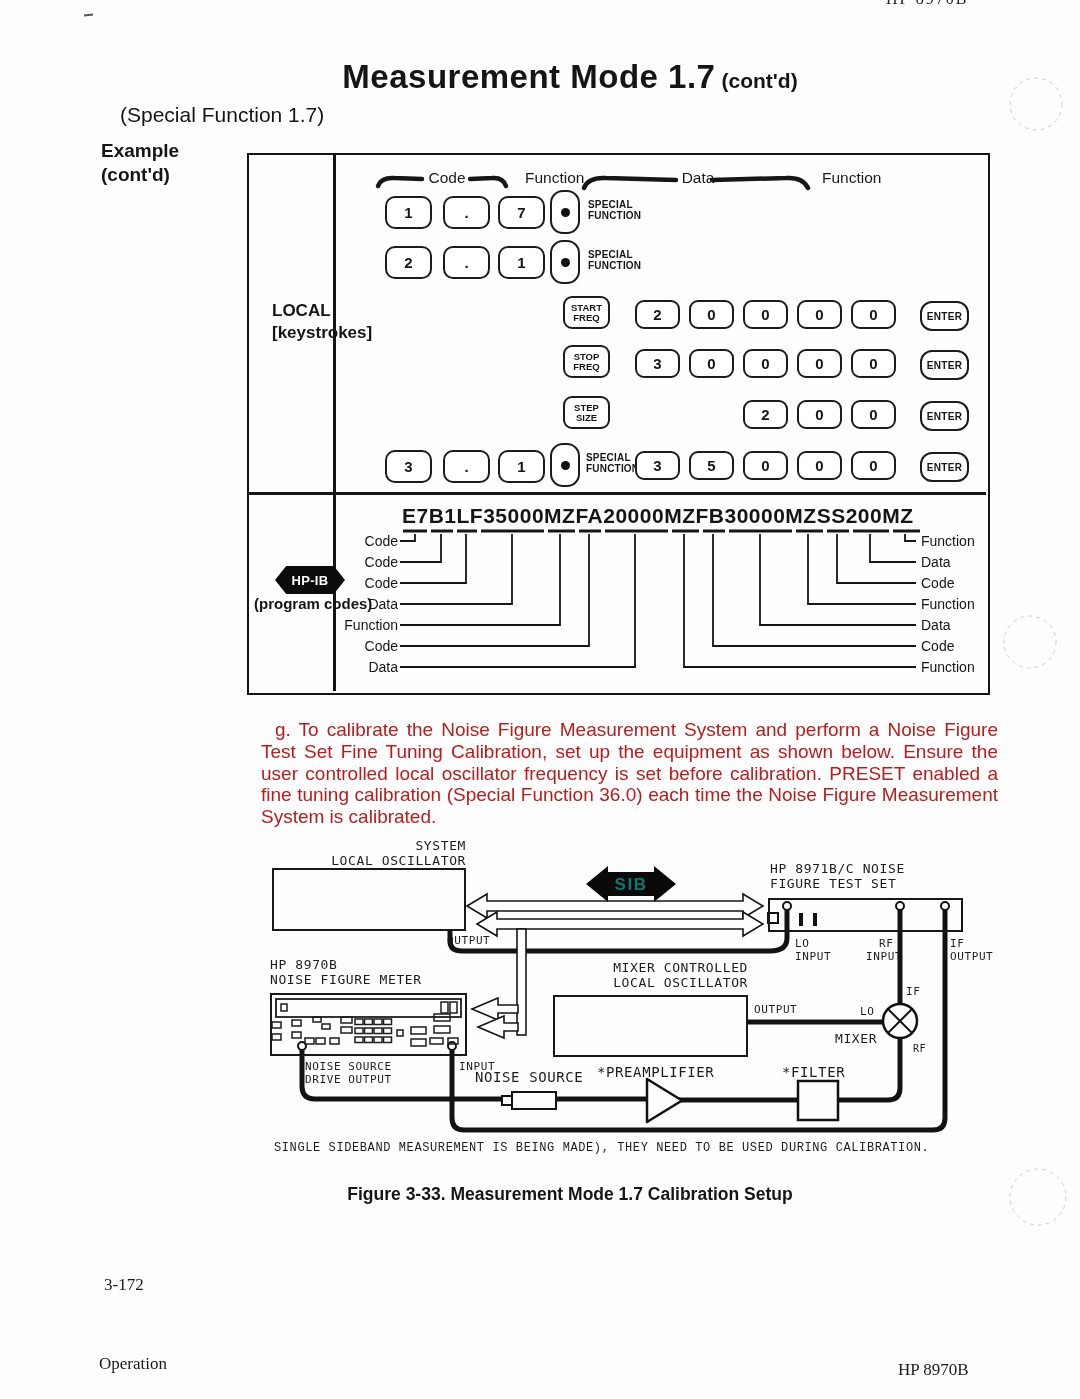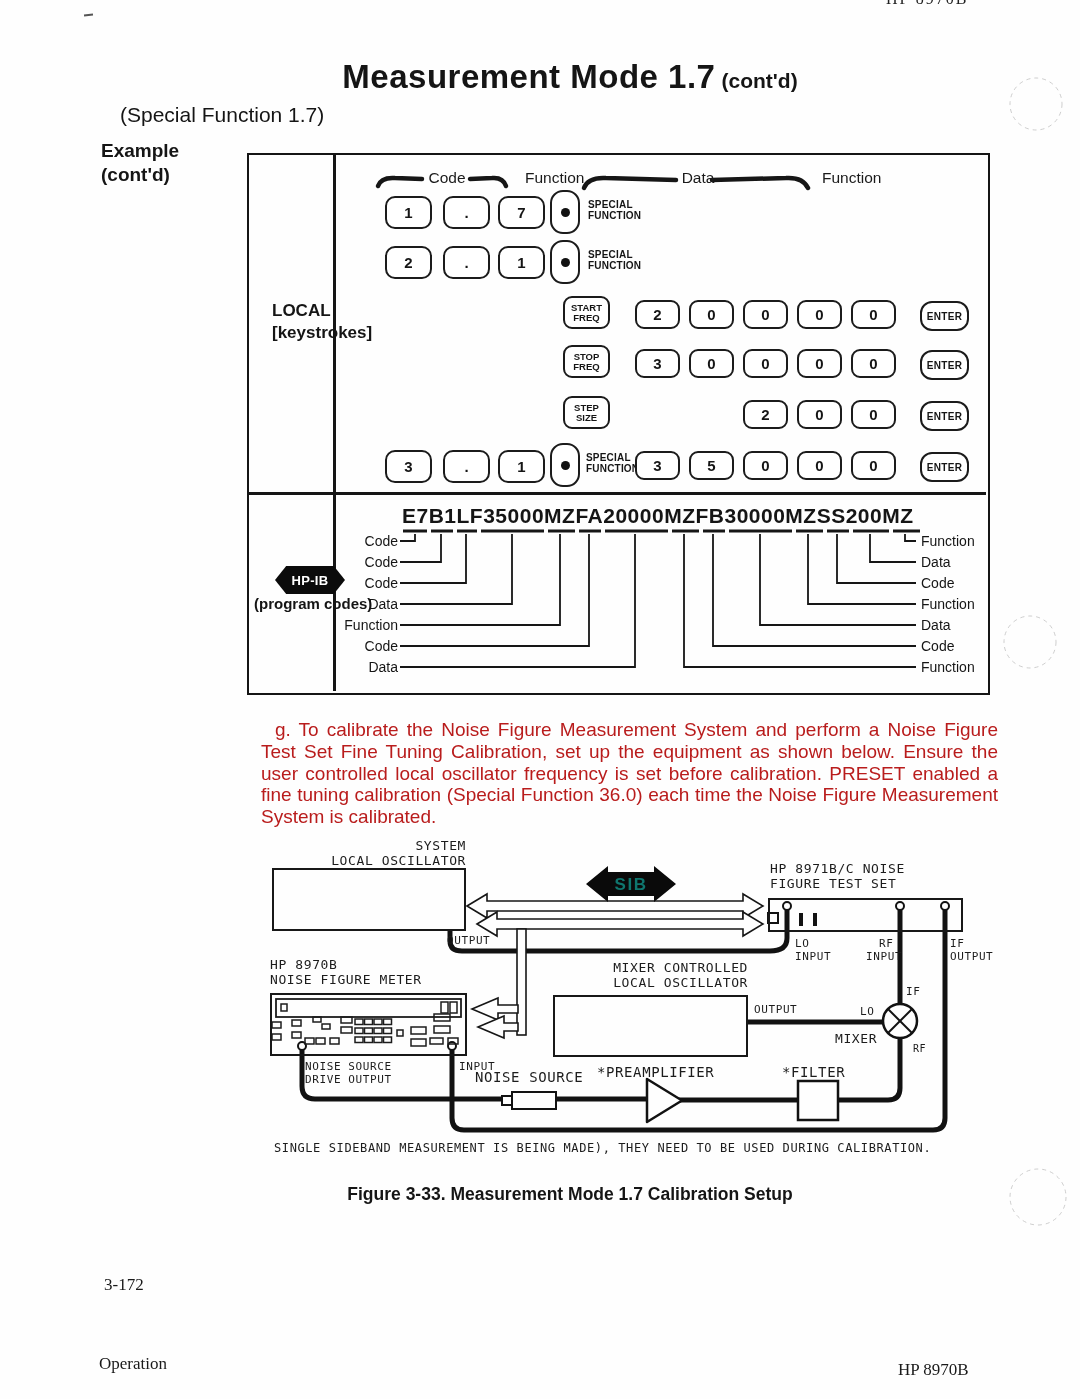--- a/index.html
+++ b/index.html
@@ -237,21 +237,21 @@
   <div class="abs z2 mono m13" style="left:835px;top:1032px;">MIXER</div>
   <div class="abs z2 mono" style="left:913px;top:1043px;font-size:10px;">RF</div>
 
   <div class="abs z2 mono m14" style="left:475px;top:1070px;">NOISE SOURCE</div>
   <div class="abs z2 mono m14" style="left:597px;top:1065px;">*PREAMPLIFIER</div>
   <div class="abs z2 mono m14" style="left:782px;top:1065px;">*FILTER</div>
 
   <div class="abs" id="sib-text">SIB</div>
 
   <div class="abs z2 mono m12" style="left:262px;top:1140px;">
-    <div style="padding-left:12px;">SINGLE SIDEBAND MEASUREMENT IS BEING MADE), THEY NEED TO BE USED DURING CALIBRATION.</div>
+    <div style="padding-left:12px;font-family:Liberation Mono, monospace;">SINGLE SIDEBAND MEASUREMENT IS BEING MADE), THEY NEED TO BE USED DURING CALIBRATION.</div>
   </div>
   <div class="abs z2" id="figure-caption">Figure 3-33.  Measurement Mode 1.7 Calibration Setup</div>
 
   <div class="abs z2 footer-serif" style="left:104px;top:1243px;margin-top:32px;">3-172</div>
   <div class="abs z2 footer-serif" style="left:99px;top:1354px;">Operation</div>
   <div class="abs z2 footer-serif" style="left:898px;top:1360px;">HP 8970B</div>
 
   <svg class="overlay" width="1080" height="1399" viewBox="0 0 1080 1399">
 
     <g stroke="#bdbdbd" fill="none" stroke-dasharray="4 4" opacity="0.75">

